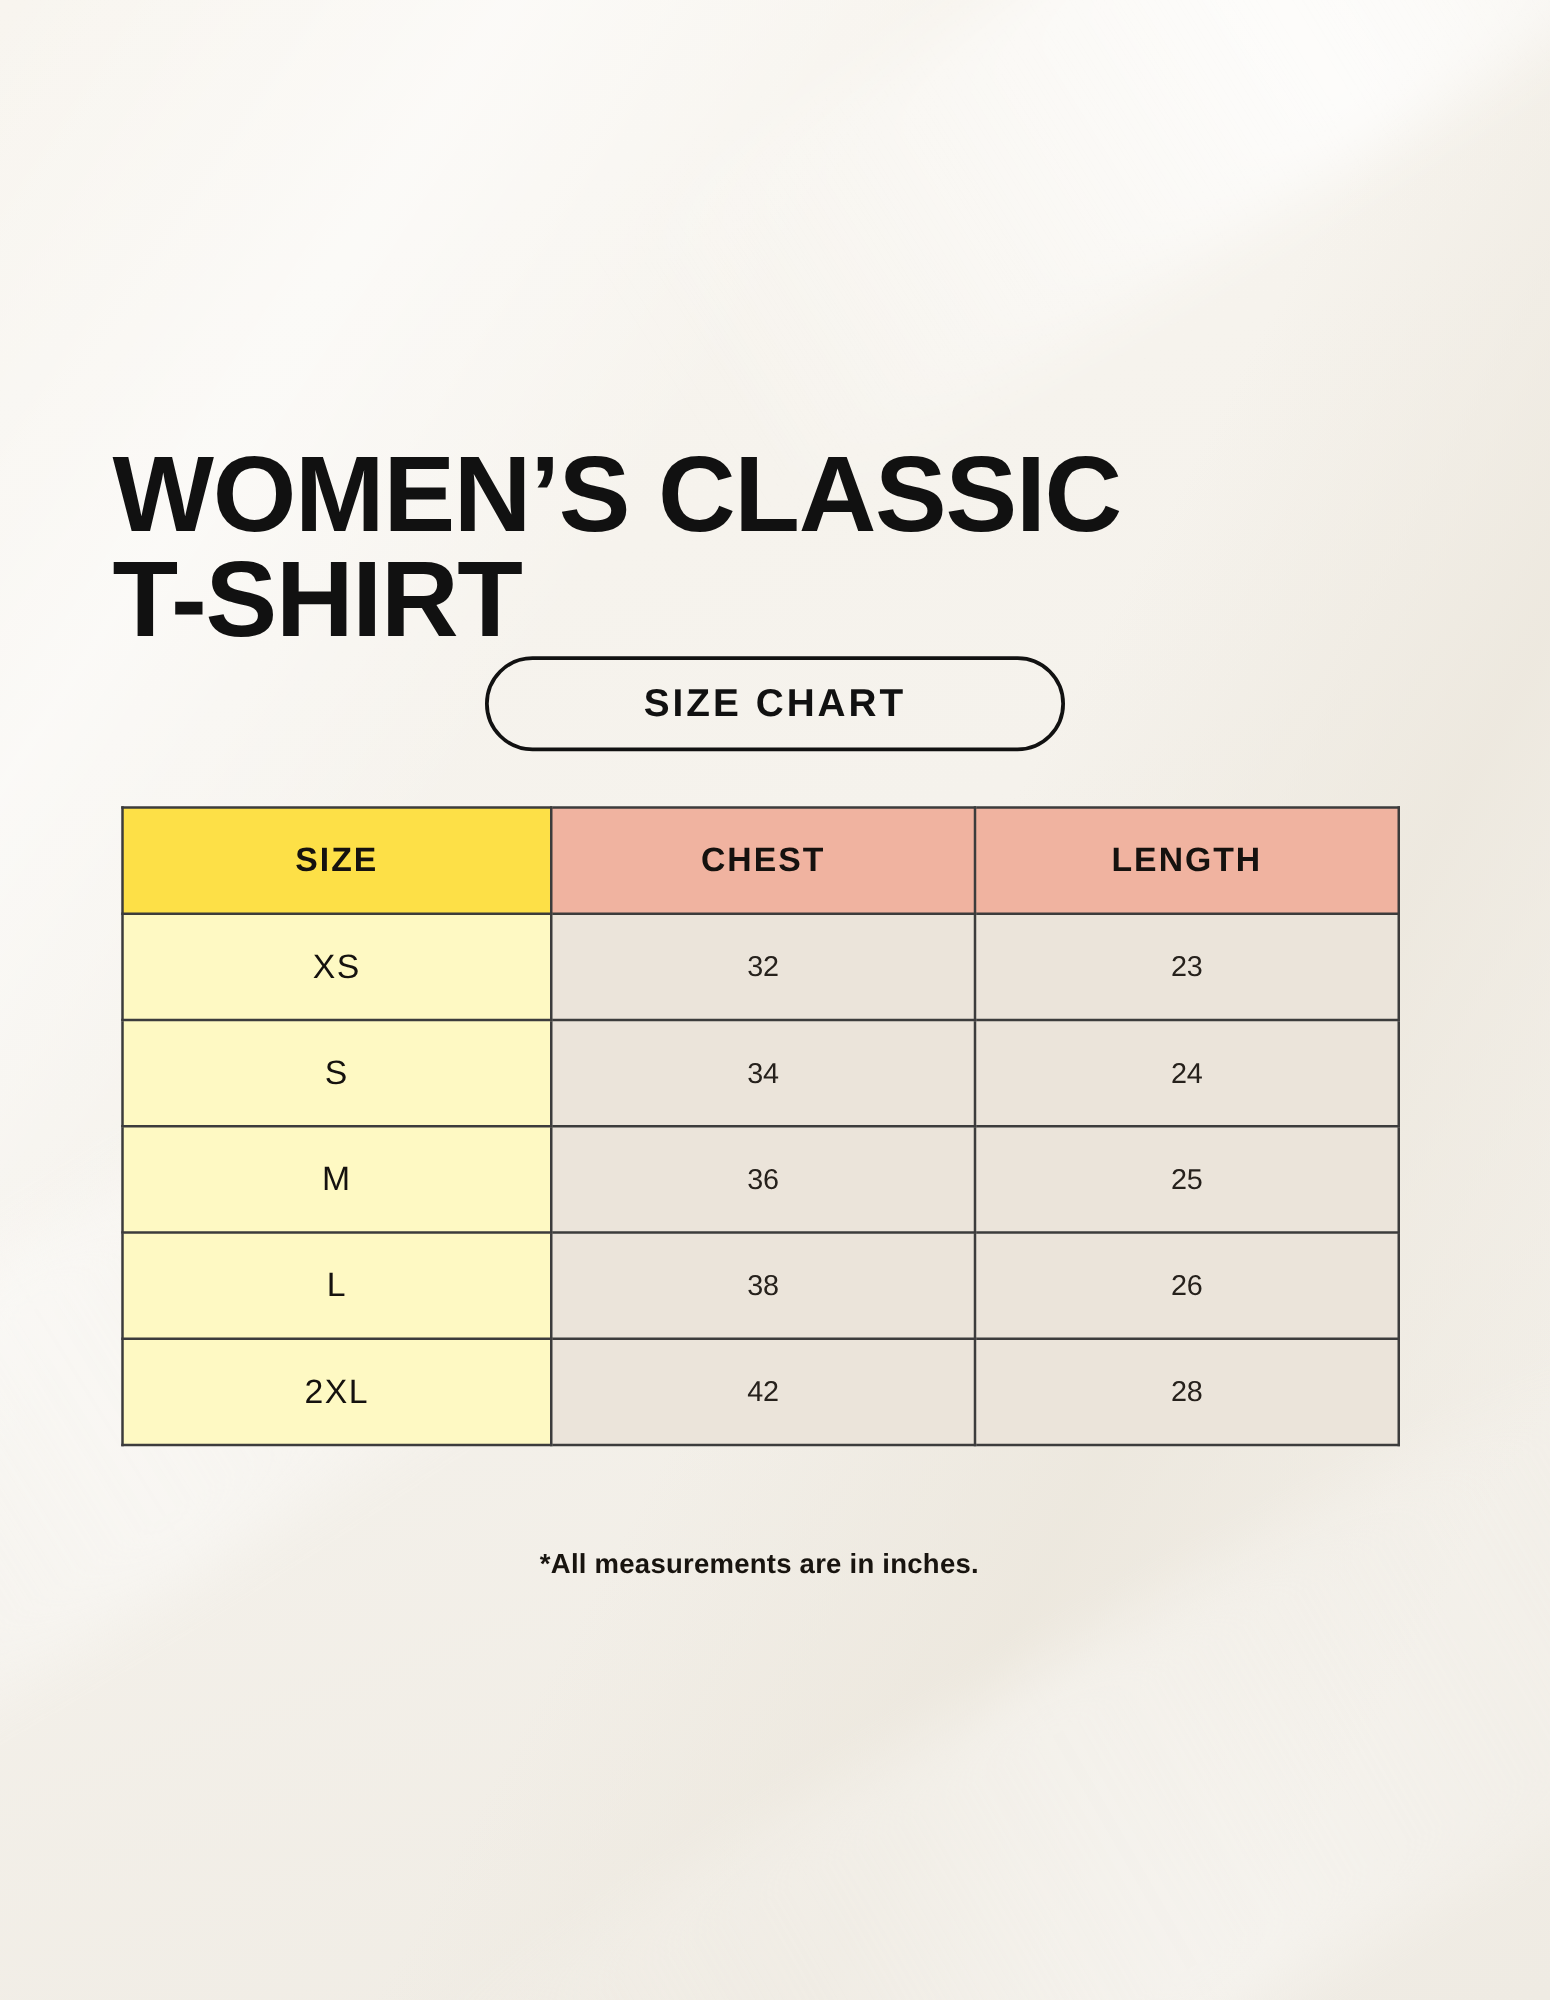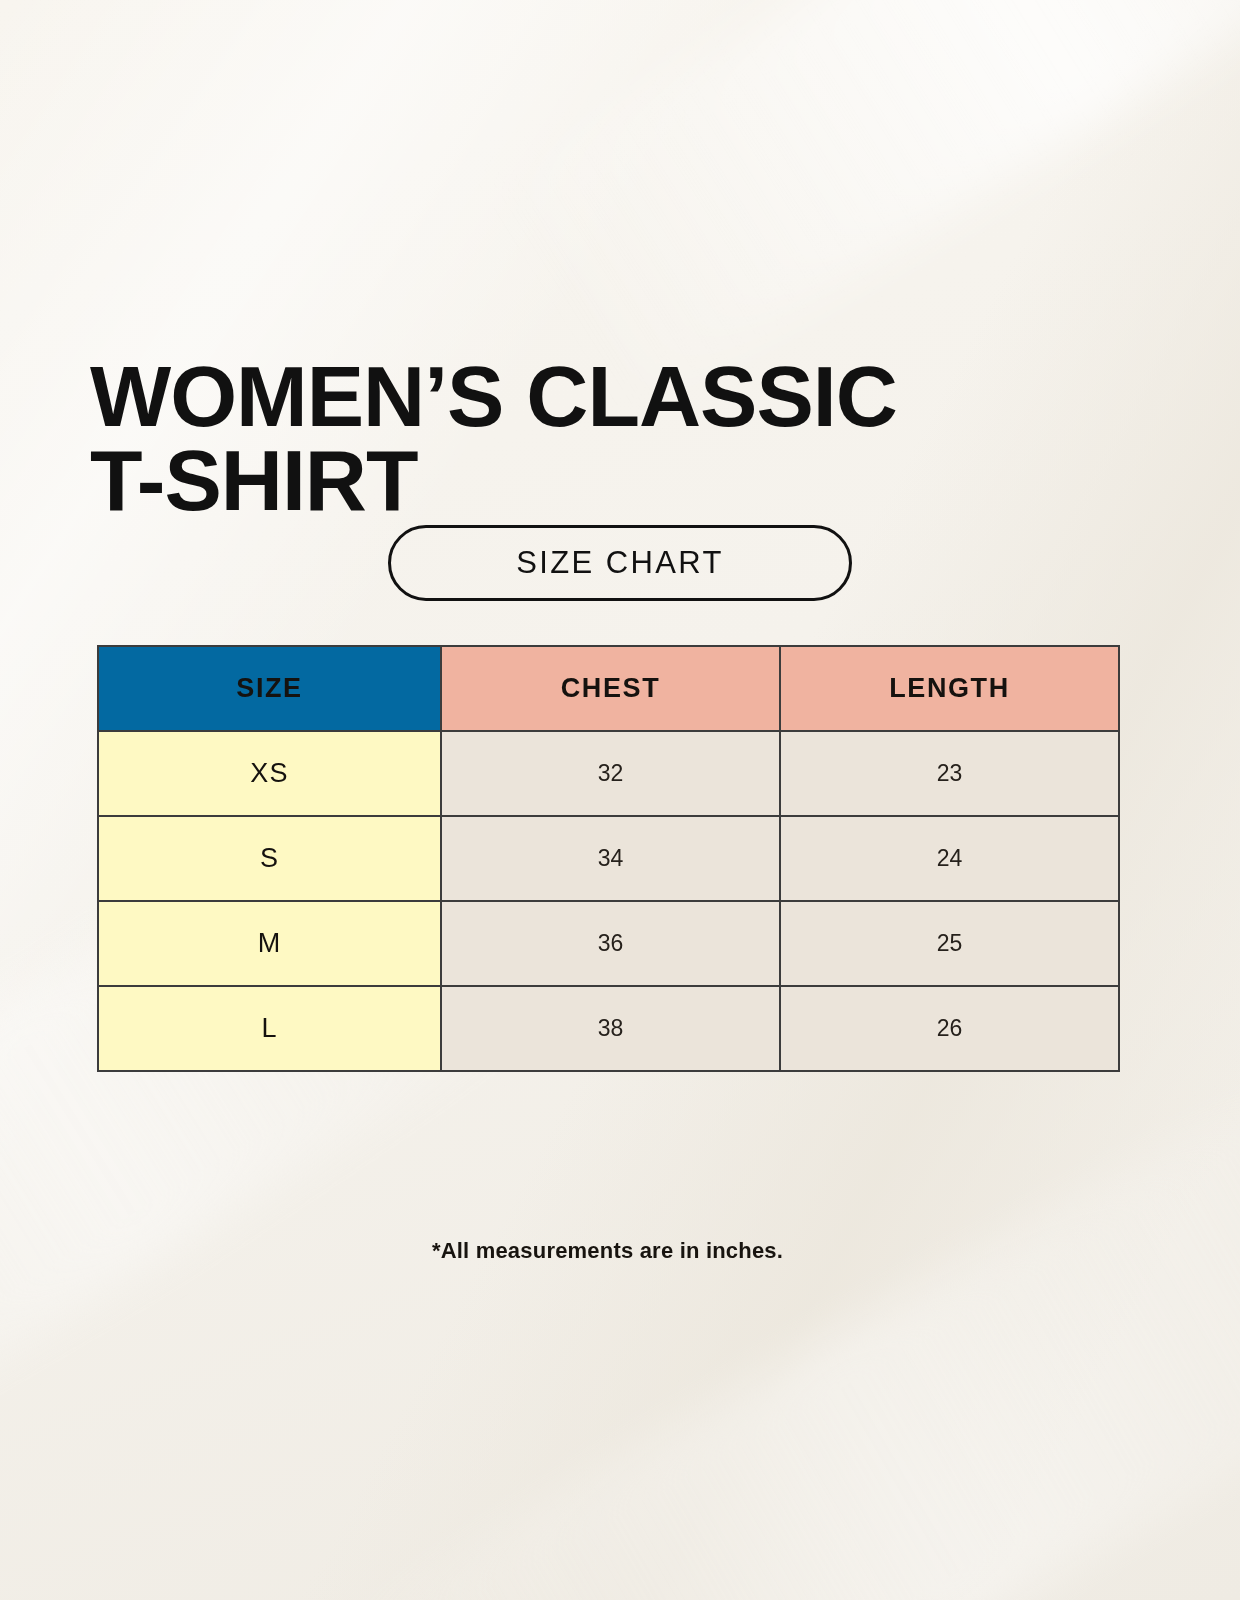--- a/index.html
+++ b/index.html
@@ -66,21 +66,21 @@
     height: 76px;
     border: 3px solid #111111;
     border-radius: 40px;
     display: flex;
     align-items: center;
     justify-content: center;
     background: transparent;
   }
   .badge-label {
     font-size: 31px;
-    font-weight: 400;
+    font-weight: 700;
     letter-spacing: 2.4px;
     color: #111111;
   }
 
   .table-wrap {
     position: absolute;
     top: 645px;
     left: 97px;
     width: 1021px;
   }
@@ -99,21 +99,21 @@
   table.size-table col.c-size { width: 343px; }
   table.size-table col.c-chest { width: 339px; }
   table.size-table col.c-length { width: 339px; }
 
   thead th {
     font-size: 27px;
     font-weight: 700;
     letter-spacing: 1.6px;
     color: #15120f;
   }
-  th.head-size { background: #0369a1; }
+  th.head-size { background: #fde047; }
   th.head-chest, th.head-length { background: #f0b3a0; }
 
   td.cell-size {
     background: #fef9c3;
     font-size: 27px;
     font-weight: 400;
     letter-spacing: 1.2px;
     color: #15120f;
     margin-left: 43px;
   }
@@ -182,18 +182,23 @@
         <tr>
           <td class="cell-size">M</td>
           <td class="cell-val">36</td>
           <td class="cell-val">25</td>
         </tr>
         <tr>
           <td class="cell-size">L</td>
           <td class="cell-val">38</td>
           <td class="cell-val">26</td>
         </tr>
+        <tr>
+          <td class="cell-size">2XL</td>
+          <td class="cell-val">42</td>
+          <td class="cell-val">28</td>
+        </tr>
       </tbody>
     </table>
   </div>
 
   <div class="footnote">*All measurements are in inches.</div>
 </div>
 
 </body></html>

